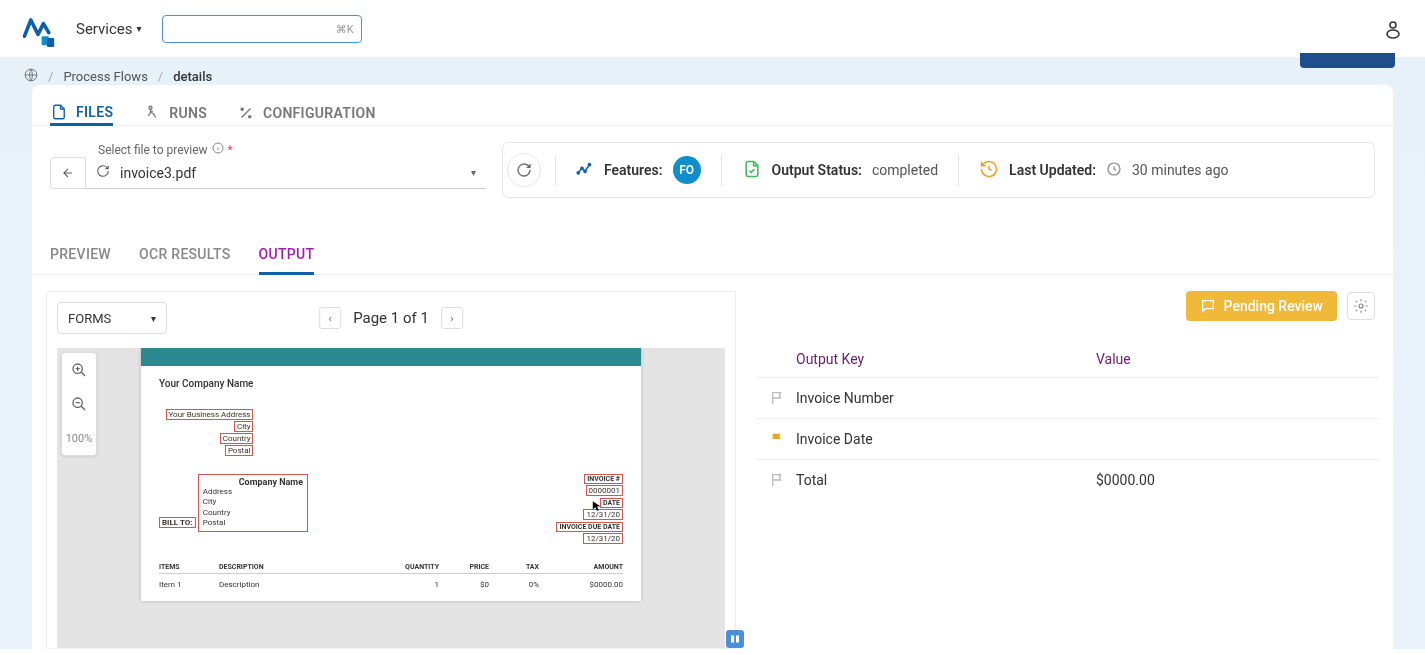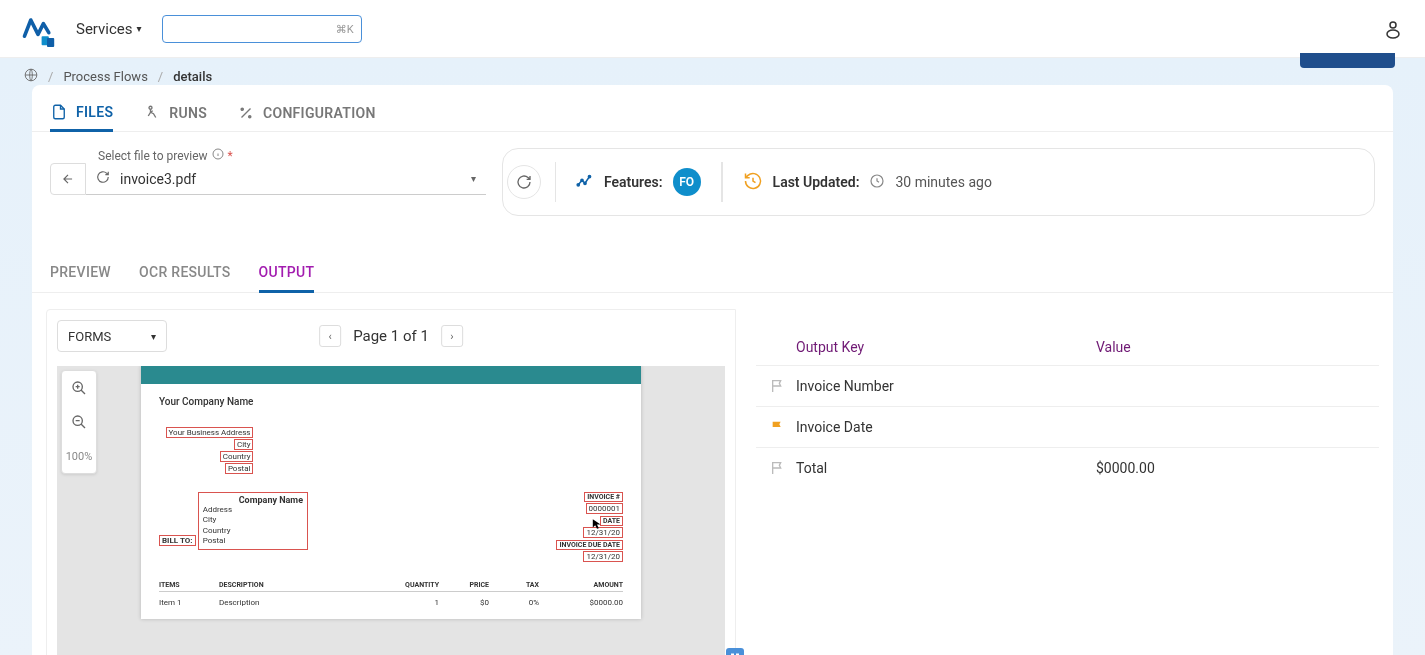--- a/index.html
+++ b/index.html
@@ -15,36 +15,36 @@
 .avatar { margin-left: auto; width: 24px; height: 24px; }
 
 .banner { position: relative; background: linear-gradient(180deg, #e6f1fa 0%, #ebf3fa 100%); padding: 10px 24px 0; }
 .breadcrumb { display: flex; align-items: center; gap: 10px; font-size: 13px; color: #555; }
 .breadcrumb .sep { color: #aaa; }
 .breadcrumb .active { color: #333; font-weight: 500; }
 .banner-btn { position: absolute; right: 30px; top: -5px; width: 95px; height: 15px; background: #1f4e8c; border-radius: 0 0 4px 4px; }
 
 .card { margin: 0 8px; background: #fff; border-radius: 8px 8px 0 0; }
 .tabs1 { display: flex; gap: 30px; padding: 0 18px; border-bottom: 1px solid #eee; }
-.tab1 { display: flex; align-items: center; gap: 8px; padding: 18px 0 8px; cursor: pointer; font-weight: 600; font-size: 14px; color: #777; letter-spacing: 0.3px; }
+.tab1 { display: flex; align-items: center; gap: 8px; padding: 18px 0 2px; cursor: pointer; font-weight: 600; font-size: 14px; color: #777; letter-spacing: 0.3px; }
 .tab1.active { color: #0f62a8; border-bottom: 3px solid #0f62a8; margin-bottom: -1px; }
 .tab1 svg { width: 18px; height: 18px; }
 
 .filerow { display: flex; align-items: flex-start; padding: 16px 18px 20px; gap: 16px; }
 .filesel { display: flex; align-items: flex-end; gap: 0; }
 .backbtn { width: 36px; height: 32px; border: 1px solid #ddd; border-radius: 4px 0 0 4px; display: flex; align-items: center; justify-content: center; cursor: pointer; background: #fff; }
 .selwrap { display: flex; flex-direction: column; }
 .sellabel { font-size: 12px; color: #666; margin-left: 12px; display: flex; align-items: center; gap: 4px; }
 .sellabel .req { color: #d9534f; }
 .selbox { width: 400px; height: 32px; border: none; border-bottom: 1px solid #ccc; display: flex; align-items: center; padding: 0 10px; cursor: pointer; }
 .selbox .refr { margin-right: 10px; color: #666; }
 .selbox .fname { flex: 1; }
 .selbox .chev { color: #666; font-size: 10px; }
 
-.statusbar { flex: 1; margin-left: auto; border: 1px solid #e5e5e5; border-radius: 16px; height: 68px; display: flex; align-items: center; }
+.statusbar { flex: 1; margin-left: auto; border: 1px solid #e5e5e5; border-radius: 6px; height: 56px; display: flex; align-items: center; }
 .statseg { display: flex; align-items: center; gap: 10px; padding: 0 20px; height: 100%; }
 .statdiv { width: 1px; height: 60%; background: #e5e5e5; }
 .statlabel { font-weight: 600; color: #333; }
 .statval { color: #555; }
 .fo-badge { width: 28px; height: 28px; border-radius: 50%; background: #0f8ecb; color: #fff; display: flex; align-items: center; justify-content: center; font-size: 12px; font-weight: 600; }
 .refr-circle { width: 34px; height: 34px; border: 1px solid #e5e5e5; border-radius: 50%; display: flex; align-items: center; justify-content: center; cursor: pointer; margin: 0 14px 0 4px; }
 
 .tabs2 { display: flex; gap: 28px; padding: 0 18px; border-bottom: 1px solid #eee; margin-top: 20px; }
 .tab2 { padding: 8px 0 10px; cursor: pointer; font-weight: 500; font-size: 14px; color: #888; letter-spacing: 0.3px; }
 .tab2.active { color: #a21caf; border-bottom: 3px solid #0f62a8; margin-bottom: -1px; }
@@ -220,20 +220,31 @@
                 <circle cx="3" cy="17" r="1.5" fill="#0f62a8"></circle>
                 <circle cx="8" cy="11" r="1.5" fill="#0f62a8"></circle>
                 <circle cx="12" cy="15" r="1.5" fill="#0f62a8"></circle>
                 <circle cx="18" cy="6" r="1.5" fill="#0f62a8"></circle>
               </svg>
           </span>
           <span class="statlabel">Features:</span>
           <div class="fo-badge">FO</div>
         </div>
         <div class="statdiv"></div>
+        <div class="statseg">
+          <span>
+            <svg width="20" height="20" viewBox="0 0 24 24" fill="none" stroke="#3cba54" stroke-width="1.8">
+                <path d="M14 3H7a2 2 0 0 0-2 2v14a2 2 0 0 0 2 2h10a2 2 0 0 0 2-2V8l-5-5z"></path>
+                <path d="M14 3v5h5"></path>
+                <path d="M9 14l2 2 4-4" stroke="#3cba54"></path>
+              </svg>
+          </span>
+          <span class="statlabel">Output Status:</span>
+          <span class="statval">completed</span>
+        </div>
         <div class="statdiv"></div>
         <div class="statseg">
           <span>
             <svg width="20" height="20" viewBox="0 0 24 24" fill="none" stroke="#f0a020" stroke-width="1.8">
                 <path d="M3 12a9 9 0 1 0 3-6.7L3 8M3 3v5h5"></path>
                 <path d="M12 8v4l3 2"></path>
               </svg>
           </span>
           <span class="statlabel">Last Updated:</span>
           <span>
@@ -340,20 +351,34 @@
         </div>
         <div class="splittog">
           <svg width="10" height="10" viewBox="0 0 20 20" fill="#fff">
               <rect x="2" y="3" width="6" height="14"></rect>
               <rect x="12" y="3" width="6" height="14"></rect>
             </svg>
         </div>
       </div>
 
       <div class="rightpane">
+        <div class="rphdr">
+          <div class="pendrev">
+            <svg width="16" height="16" viewBox="0 0 24 24" fill="none" stroke="#fff" stroke-width="2">
+                <path d="M4 4v16l4-4h12V4z"></path>
+              </svg>
+            <span>Pending Review</span>
+          </div>
+          <div class="gearbtn">
+            <svg width="16" height="16" viewBox="0 0 24 24" fill="none" stroke="#888" stroke-width="1.8">
+                <circle cx="12" cy="12" r="3"></circle>
+                <path d="M12 2v3m0 14v3M4.2 4.2l2.1 2.1m11.4 11.4l2.1 2.1M2 12h3m14 0h3M4.2 19.8l2.1-2.1m11.4-11.4l2.1-2.1"></path>
+              </svg>
+          </div>
+        </div>
         <div class="outtable">
           <div class="othdr">
             <div style="width:26px"></div>
             <div class="ok">Output Key</div>
             <div class="ov">Value</div>
           </div>
           <div class="otrow">
             <span class="flagico gray"><svg viewBox="0 0 24 24" fill="none" stroke="currentColor" stroke-width="2">
                   <path d="M4 21V4h12l-2 4 2 4H4"></path>
                 </svg></span>

